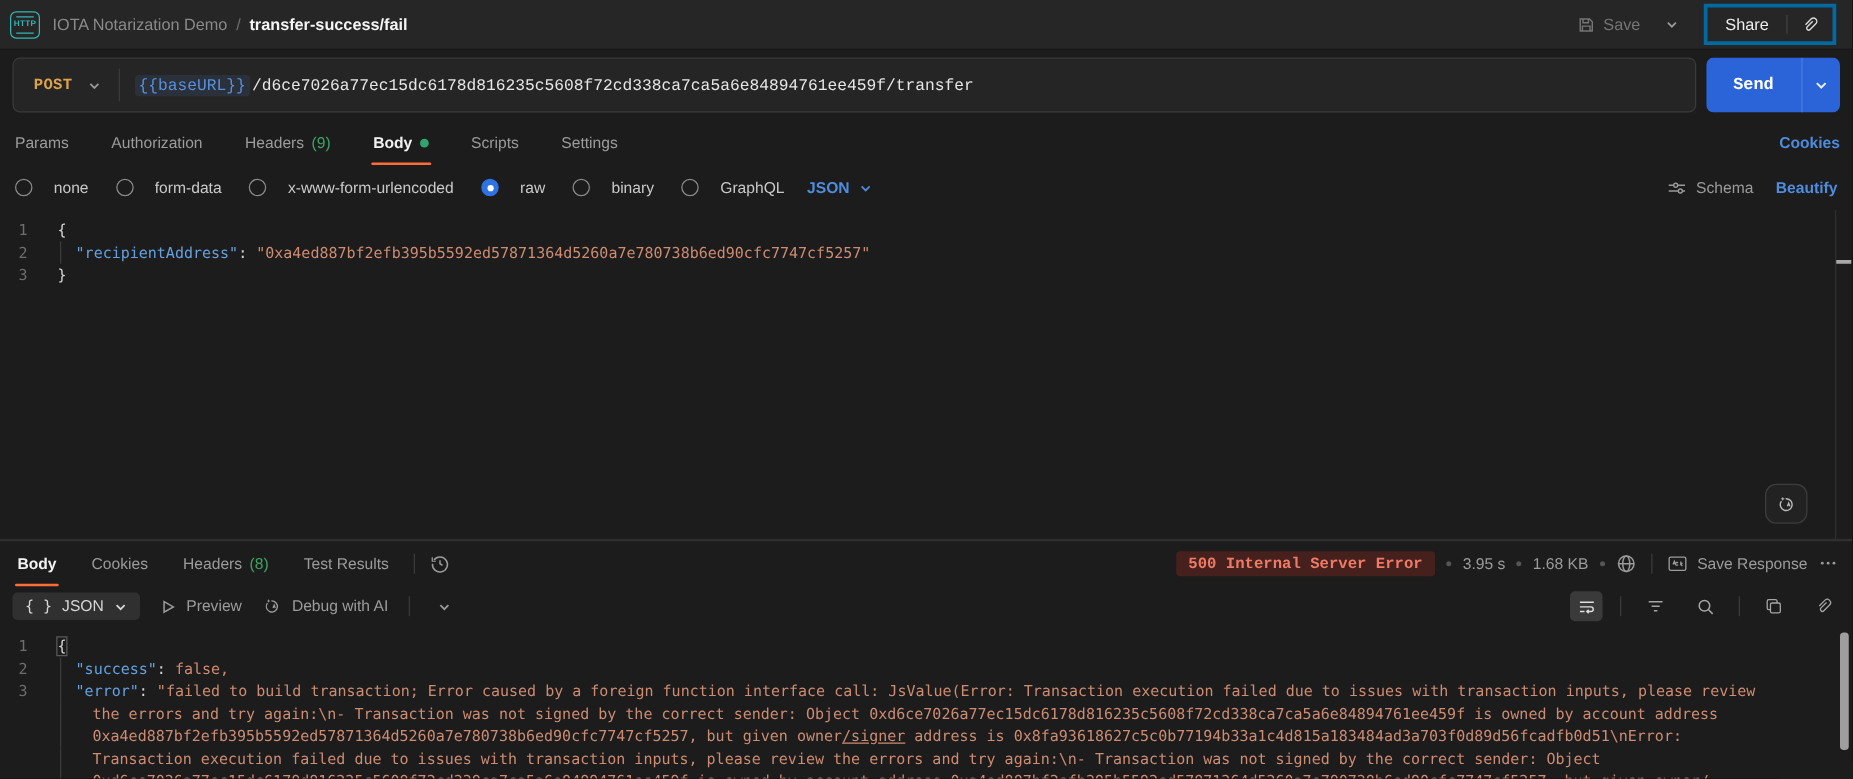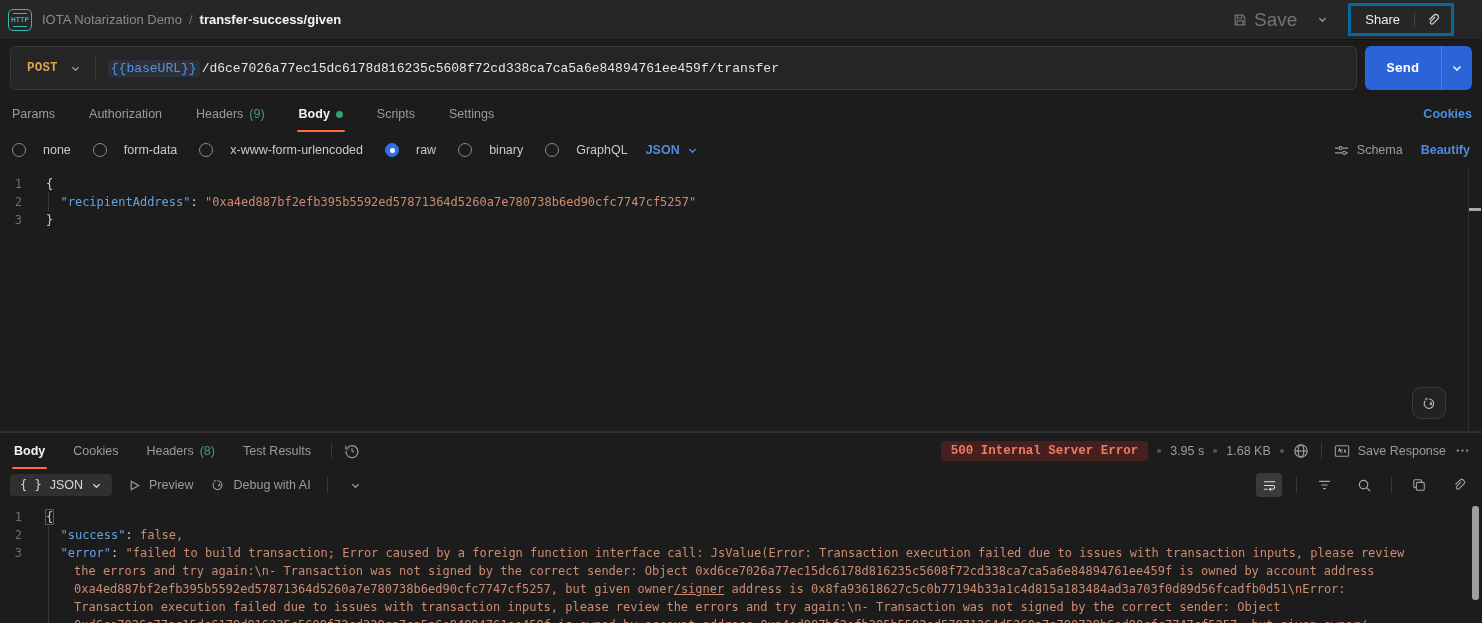--- a/index.html
+++ b/index.html
@@ -1,31 +1,31 @@
 <!DOCTYPE html>
 <html><head>
 <meta charset="utf-8">
 <style>
   * { box-sizing: border-box; margin: 0; padding: 0; }
   html,body { background:#111; }
   body { font-family: "Liberation Sans", sans-serif; }
   .app { position:relative; width:1482px; height:623px; background:#1c1c1c; color:#e8e8e8; overflow:hidden; font-size:13px; }
 
   
-  .topbar { height:40px; background:#262626; display:flex; align-items:center; justify-content:space-between; padding:0 28px 0 8px; border-bottom:1px solid #161616;}
+  .topbar { height:40px; background:#262626; display:flex; align-items:center; justify-content:space-between; padding:0 13px 0 8px; border-bottom:1px solid #161616;}
   .tb-left { display:flex; align-items:center; gap:10px; }
   .http-badge { width:24px; height:22px; border:1.5px solid #35b6b4; border-radius:5px; color:#35b6b4; display:flex; align-items:center; justify-content:center; font-size:6.5px; font-weight:bold; letter-spacing:.3px; position:relative; }
   .http-badge:before { content:""; position:absolute; top:3px; left:4px; right:4px; border-top:1px solid #35b6b4; }
   .http-badge:after  { content:""; position:absolute; bottom:3px; left:4px; right:4px; border-top:1px solid #35b6b4; }
   .crumb { display:flex; align-items:center; gap:7px; font-size:13px; }
   .crumb .dim { color:#8a8a8a; }
   .crumb .sep { color:#6f6f6f; }
   .crumb .cur { color:#f5f5f5; font-weight:700; }
   .tb-right { display:flex; align-items:center; gap:6px; }
-  .save-btn { display:flex; align-items:center; gap:7px; color:#757575; font-size:19px; padding:5px 8px; }
+  .save-btn { display:flex; align-items:center; gap:7px; color:#757575; font-size:13px; padding:5px 8px; }
   .mini-chev { color:#9a9a9a; padding:4px 6px; }
   .share-group { display:flex; align-items:center; border:3px solid #0369a1; border-radius:0; margin-left:8px; overflow:hidden; }
   .share-group .share { padding:6px 14px; color:#efefef; font-size:13px; }
   .share-group .vdiv { width:1px; align-self:stretch; background:#424242; margin:6px 0; }
   .share-group .linkpart { padding:6px 11px; color:#d9d9d9; display:flex; align-items:center; }
 
   
   .req-row { height:56px; display:flex; align-items:center; padding:0 10px; gap:8px;font-family:Liberation Mono, monospace; }
   .url-box { flex:1; height:44px; background:#252525; border:1px solid #3a3a3a; border-radius:6px; display:flex; align-items:center; overflow:hidden; }
   .method { display:flex; align-items:center; gap:12px; padding:0 14px 0 16px; }
@@ -105,21 +105,21 @@
 <body>
 
 <div class="app">
 
   <header class="topbar">
     <div class="tb-left">
       <span class="http-badge">HTTP</span>
       <div class="crumb">
         <span class="dim">IOTA Notarization Demo</span>
         <span class="sep">/</span>
-        <span class="cur">transfer-success/given</span>
+        <span class="cur">transfer-success/fail</span>
       </div>
     </div>
     <div class="tb-right">
       <div class="save-btn">
         <span>
           <svg width="14" height="14" viewBox="0 0 16 16" fill="none" stroke="currentColor" stroke-width="1.3">
               <path d="M2.5 2.5h8.5l2.5 2.5v8.5h-11z"></path>
               <path d="M5 2.5v3.5h5V2.5"></path>
               <path d="M4.5 13.5V9h7v4.5"></path>
             </svg>

